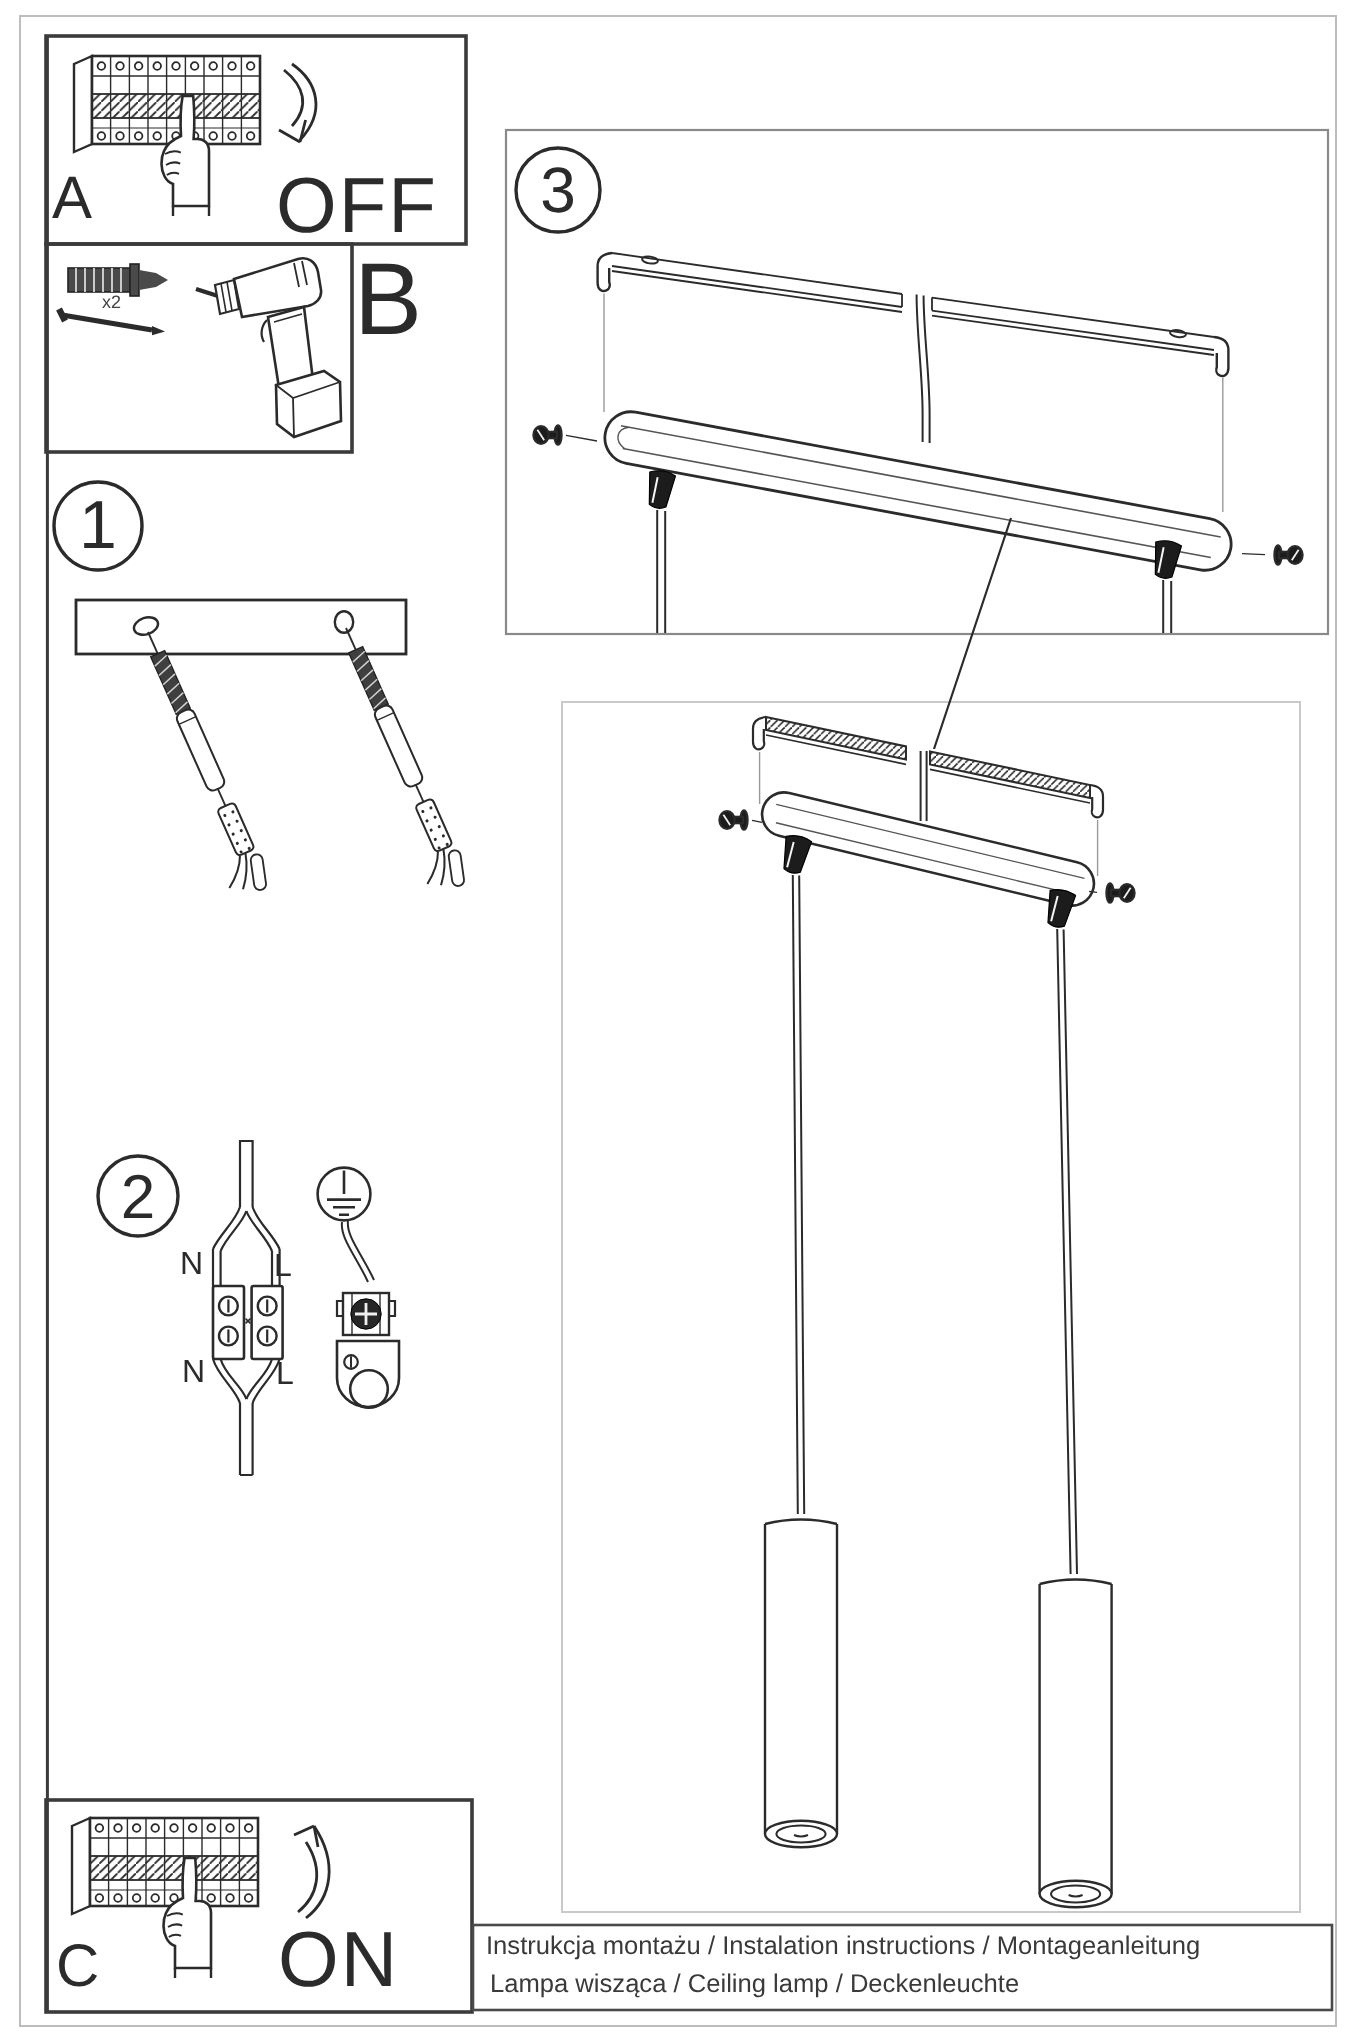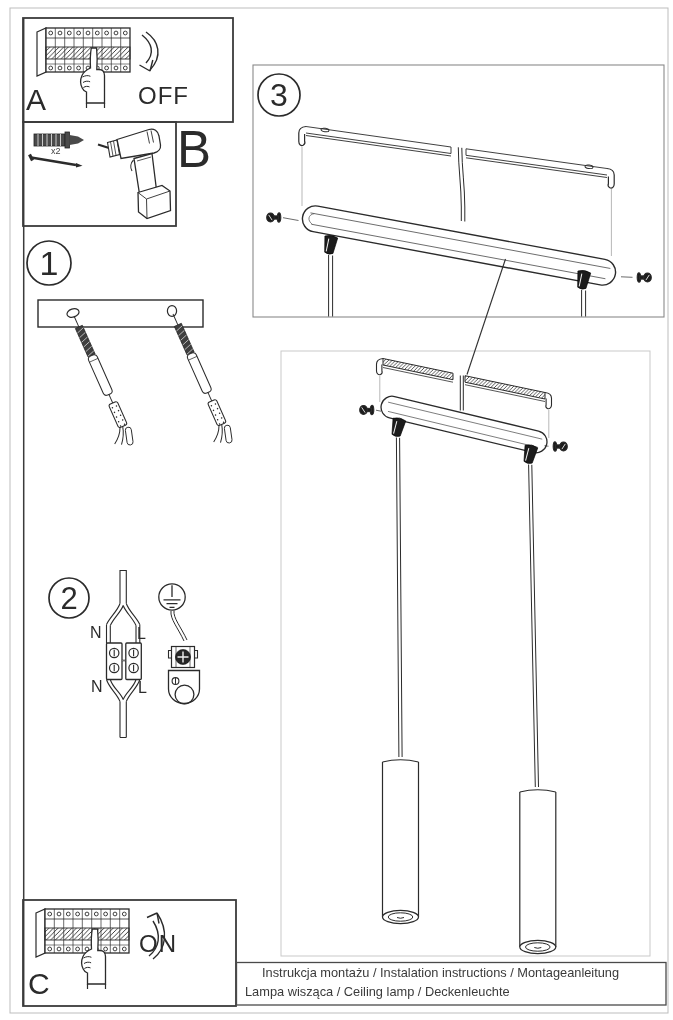--- a/index.html
+++ b/index.html
@@ -4,21 +4,21 @@
 <style>
   html,body{margin:0;padding:0;}
   body{
     width:673px;height:1020px;position:relative;background:#ffffff;
     font-family:"Liberation Sans", sans-serif;color:#2f2f2f;overflow:hidden;
   }
   #art{position:absolute;left:0;top:0;}
   .txt{position:absolute;white-space:nowrap;line-height:1;color:#2b2b2b;}
   .letter{font-size:30px;}
   .big-letter{font-size:51px;}
-  .switch-word{font-size:24px;letter-spacing:1px;}
+  .switch-word{font-size:39px;letter-spacing:1px;}
   .step-num{text-align:center;font-size:32px;}
   .wire-label{font-size:16px;}
   .qty{font-size:9px;color:#444;text-align:right;}
   .footer-line{font-size:12.8px;color:#3a3a3a;}
 </style>
 </head>
 <body>
 
 <svg id="art" width="673" height="1020" viewBox="0 0 673 1020">
   <defs>
@@ -282,16 +282,16 @@
 <div class="txt step-num" style="left:27px;top:246px;width:44px;font-size:34px;">1</div>
 <div class="txt step-num" style="left:49px;top:583px;width:40px;font-size:31px;">2</div>
 <div class="txt step-num" style="left:258px;top:79px;width:42px;">3</div>
 
 <div class="txt wire-label" style="left:90px;top:625px;">N</div>
 <div class="txt wire-label" style="left:137px;top:626px;">L</div>
 <div class="txt wire-label" style="left:91px;top:679px;">N</div>
 <div class="txt wire-label" style="left:138px;top:680px;">L</div>
 
 <div class="txt letter" style="left:28px;top:969px;">C</div>
-<div class="txt switch-word" style="left:139px;top:932px;">ON</div>
-
-<div class="txt footer-line" style="left:262px;top:967px;">Instrukcja montażu / Instalation instructions / Montageanleitung</div>
+<div class="txt switch-word" style="left:139px;top:961px;">ON</div>
+
+<div class="txt footer-line" style="left:243px;top:967px;">Instrukcja montażu / Instalation instructions / Montageanleitung</div>
 <div class="txt footer-line" style="left:245px;top:986px;text-align:center;">Lampa wisząca / Ceiling lamp / Deckenleuchte</div>
 
 </body></html>

